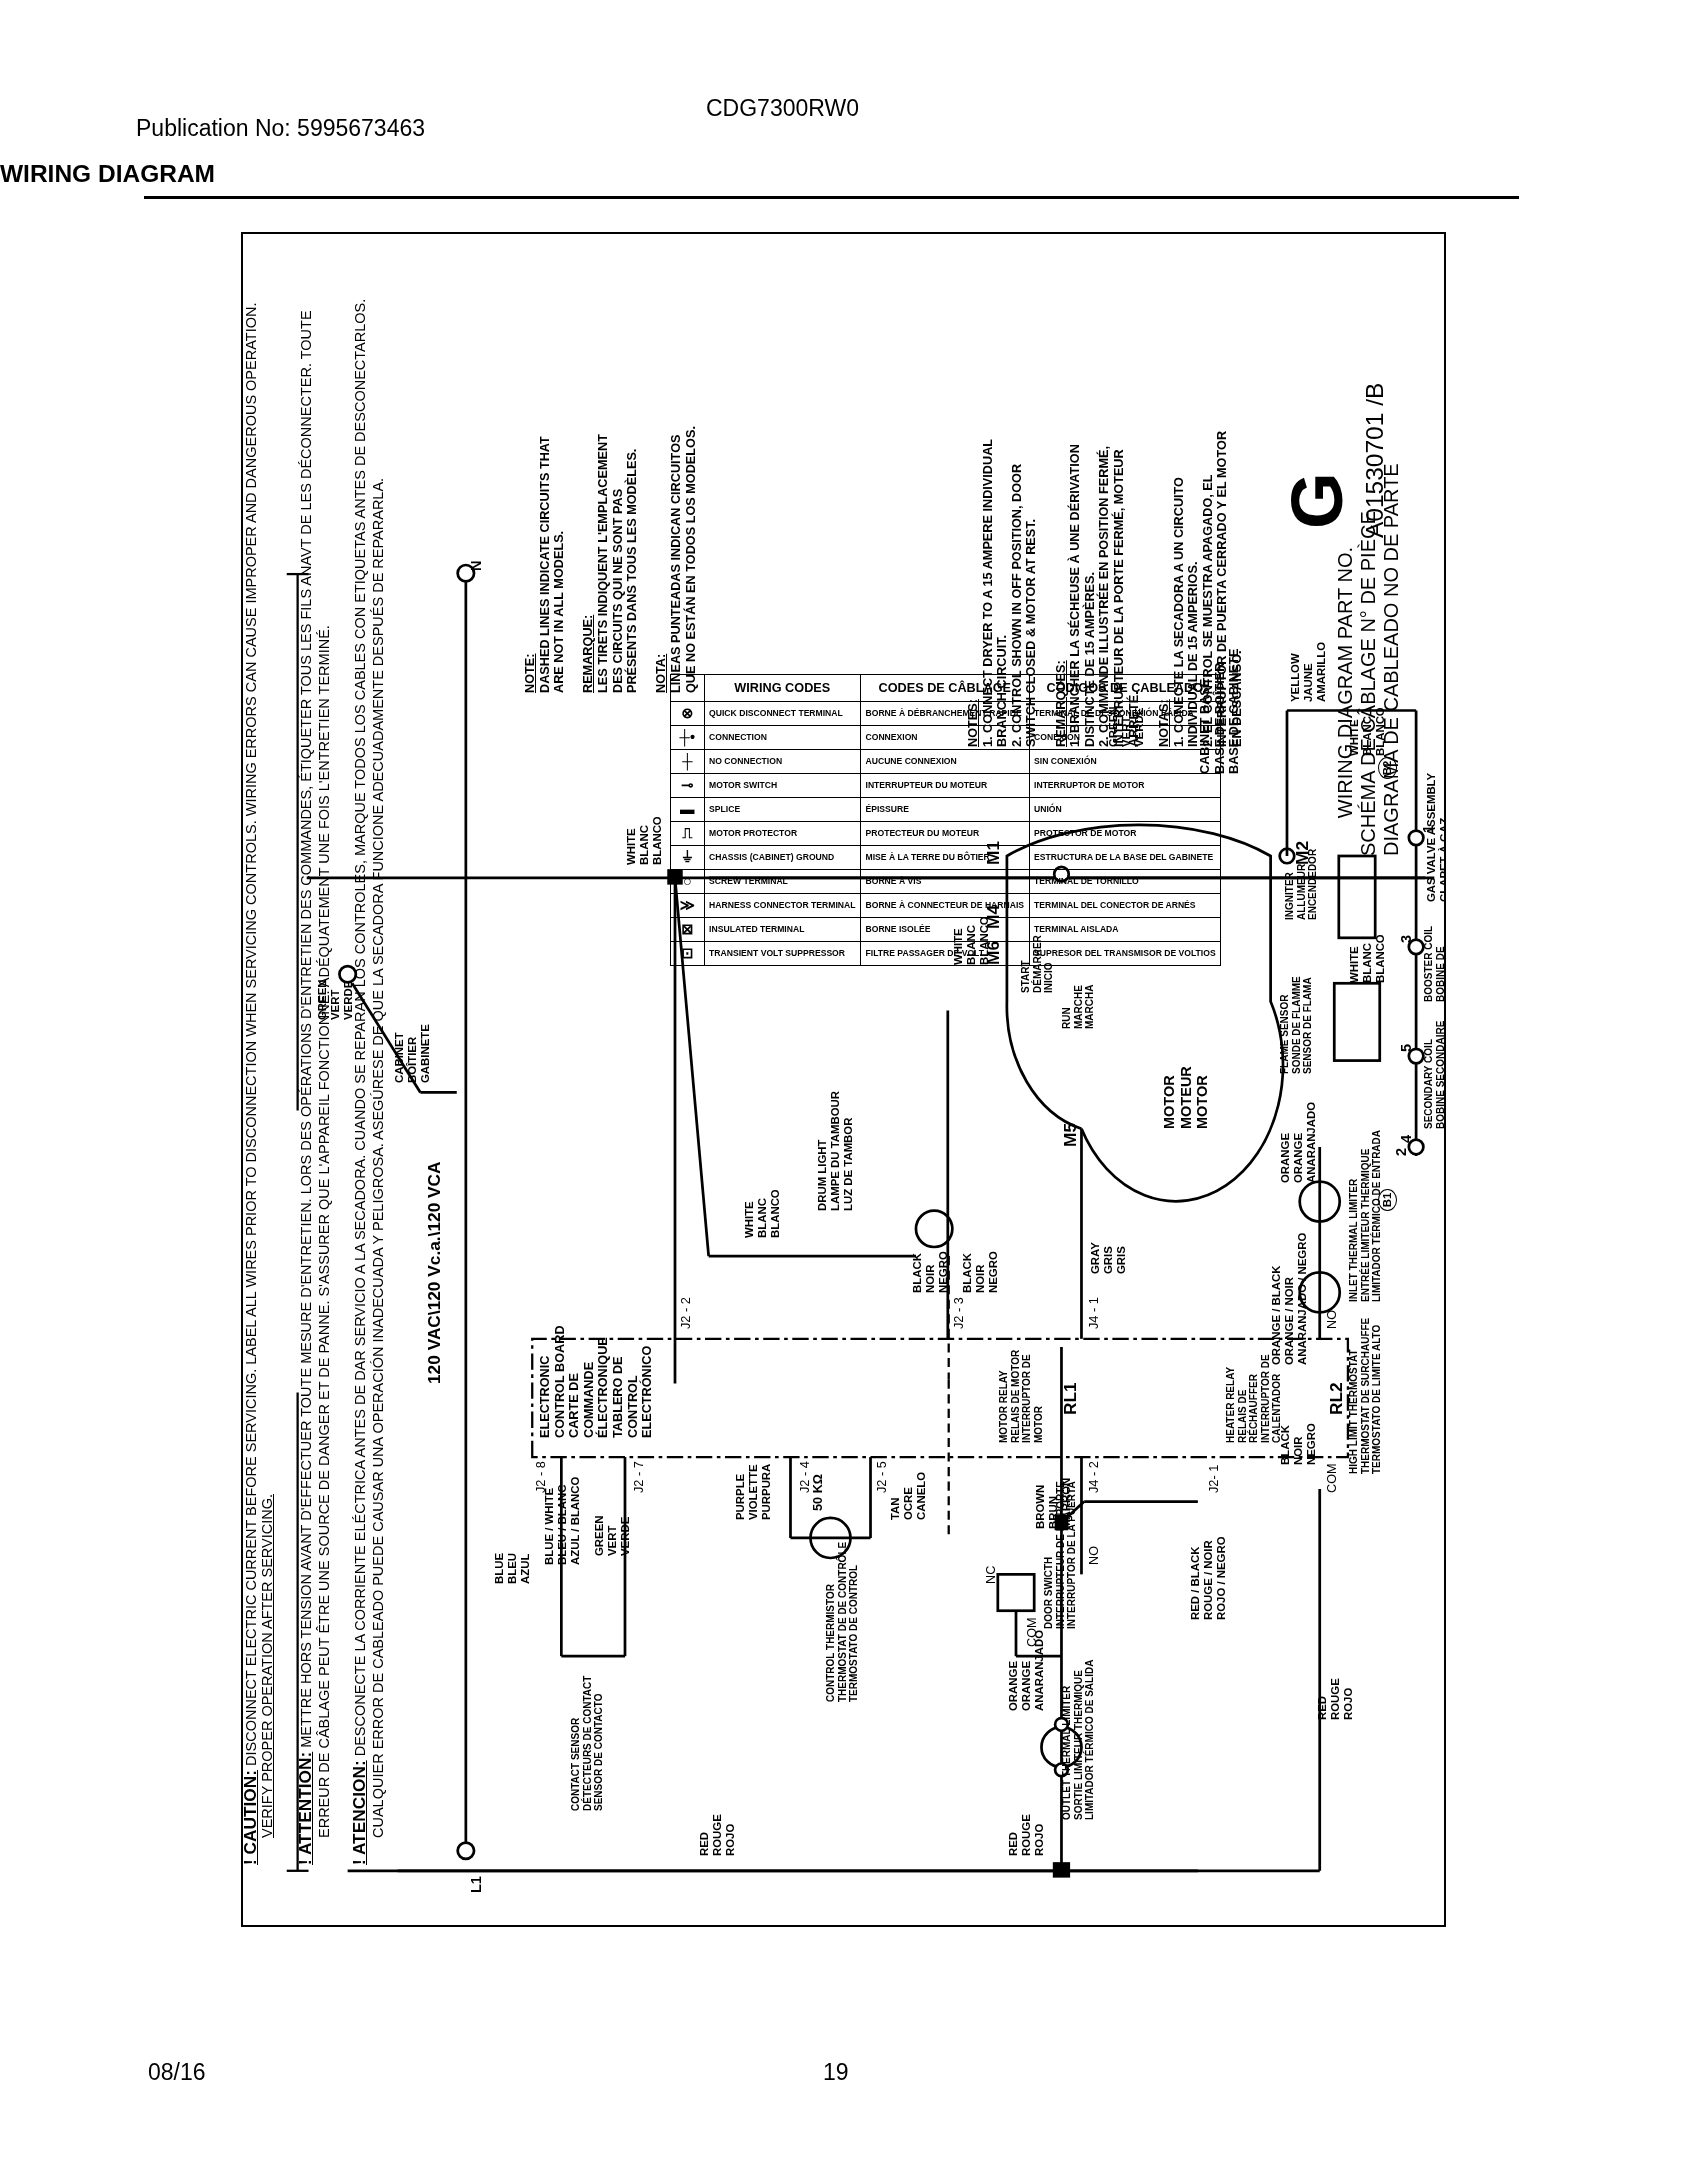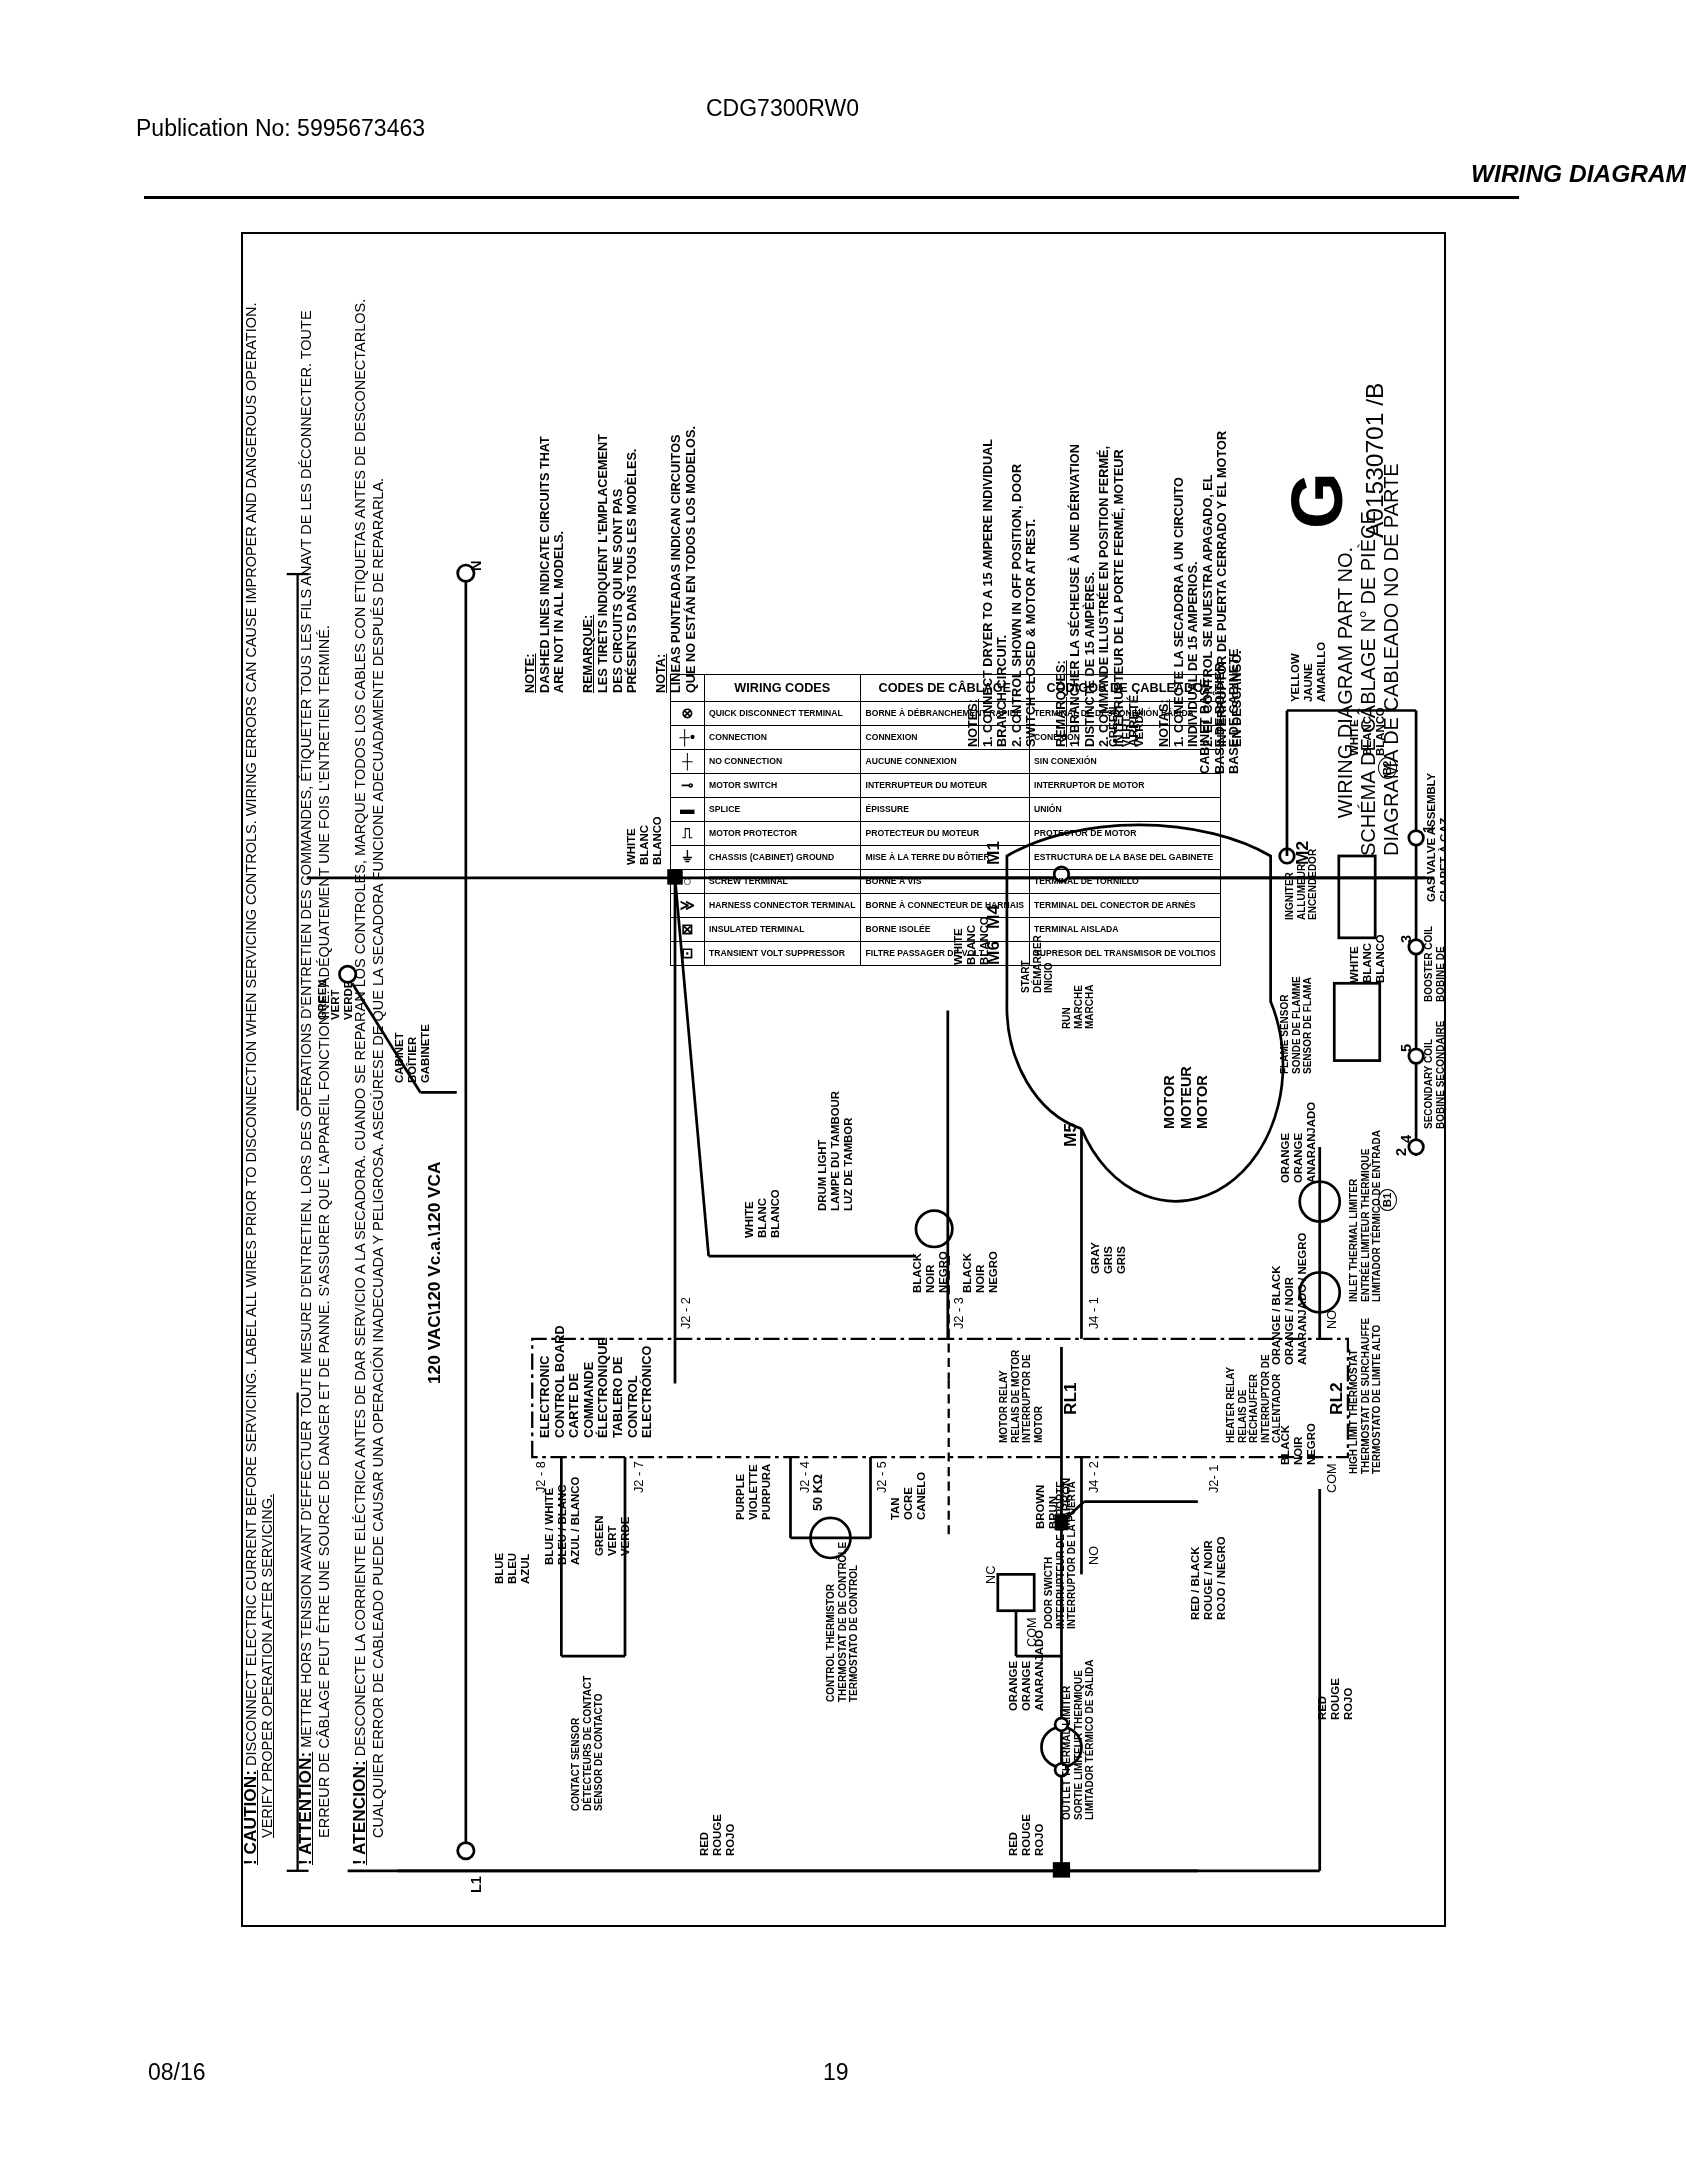--- a/index.html
+++ b/index.html
@@ -1,18 +1,18 @@
 <!DOCTYPE html>
 <html style="font-size:14.5px"><head>
 <meta charset="utf-8">
 <style>
   html,body{margin:0;padding:0;background:#fff;}
   body{width:1686px;height:2182px;position:relative;overflow:hidden;font-family:"Liberation Sans",sans-serif;color:#000;}
   .hdr{position:absolute;font-size:23px;}
-  .title{position:absolute;left:0;width:1686px;top:160px;text-align:right;font-weight:bold;font-size:24.5px;font-style:italic;}
+  .title{position:absolute;left:0;width:1686px;top:160px;text-align:left;font-weight:bold;font-size:24.5px;}
   .rule{position:absolute;left:144px;top:196px;width:1375px;height:2.7px;background:#000;}
   .frame{position:absolute;left:241px;top:232px;width:1205px;height:1695px;border:2.7px solid #000;box-sizing:border-box;overflow:hidden;}
   
   .canvas{position:absolute;left:0;top:0;width:1695px;height:1205px;transform-origin:0 0;transform:translateY(1695px) rotate(-90deg);}
   .t{position:absolute;white-space:nowrap;font-weight:bold;line-height:1.15;}
   .s9{font-size:10px;} .s10{font-size:11.4px;} .s12{font-size:12.7px;} .s14{font-size:14.5px;} .s17{font-size:17.3px;} .s20{font-size:20px;}
   .reg{font-weight:normal;}
   .u{text-decoration:underline;}
   svg{position:absolute;left:0;top:0;}
   table.codes{position:absolute;border-collapse:collapse;font-weight:bold;}

